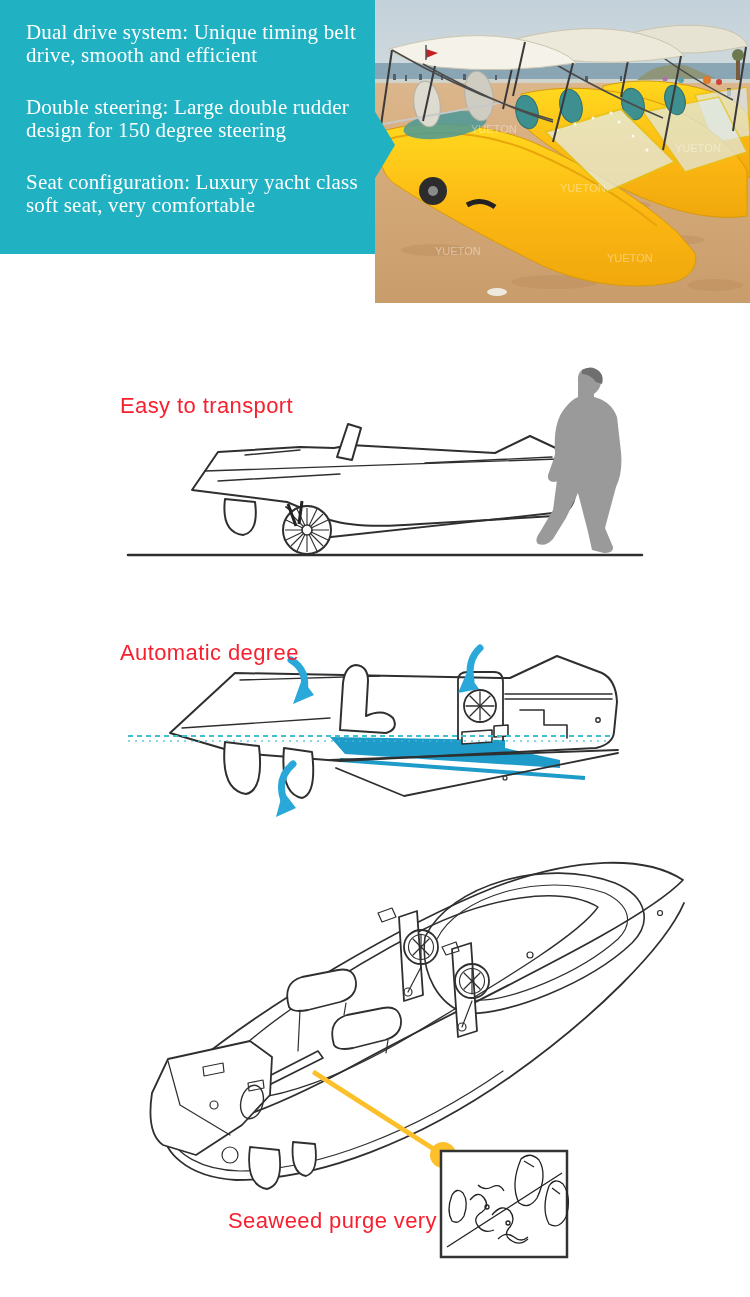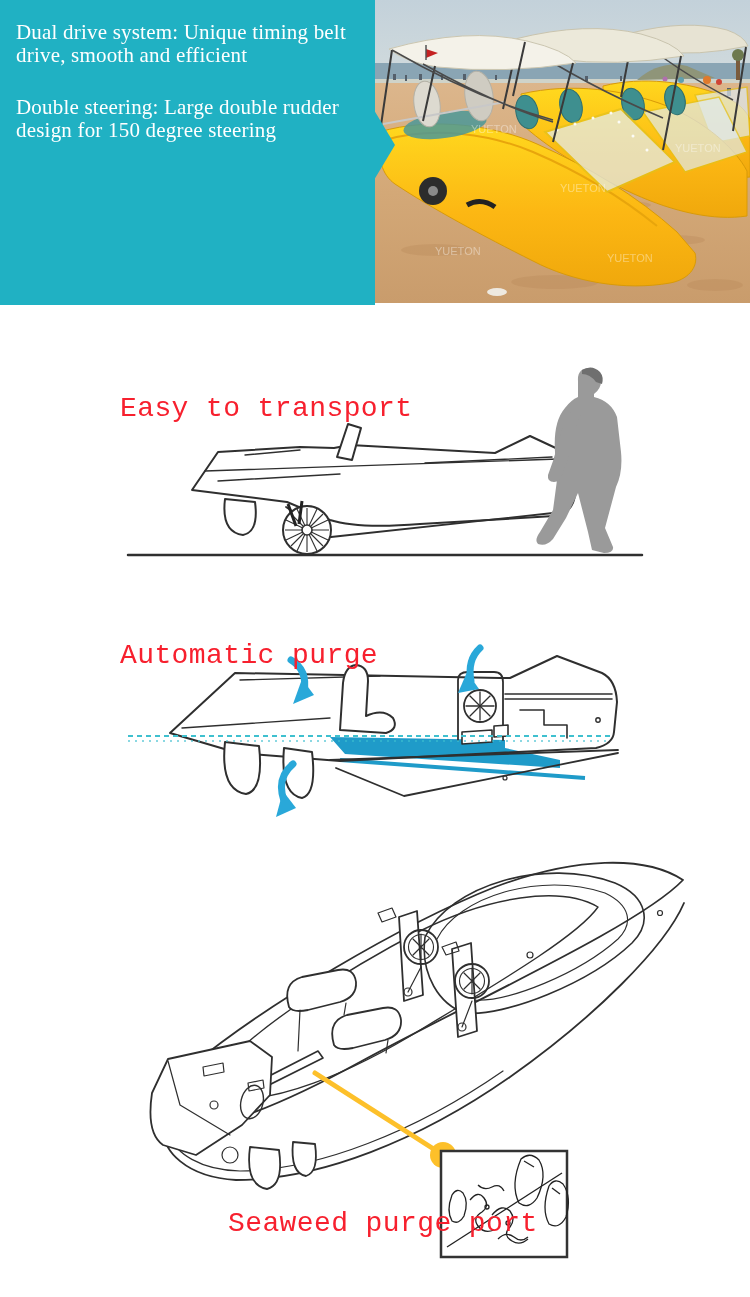--- a/index.html
+++ b/index.html
@@ -1,43 +1,44 @@
 <!DOCTYPE html>
 <html><head>
 <meta charset="utf-8">
 <style>
   html,body{margin:0;padding:0;background:#ffffff;}
   .canvas{position:relative;width:750px;height:1297px;background:#ffffff;overflow:hidden;
           font-family:"Liberation Sans",sans-serif;}
   
-  .feature-box{position:absolute;left:0;top:0;width:375px;height:305px;box-sizing:border-box;
-               padding:21px 10px 0 16px;color:#fff;font-family:"Liberation Serif",serif;}
+  .feature-box{position:absolute;left:0;top:0;width:375px;height:254px;box-sizing:border-box;
+               padding:21px 10px 0 26px;color:#fff;font-family:"Liberation Serif",serif;}
   .feature-box p{margin:0 0 29px 0;font-size:21px;line-height:23px;letter-spacing:.2px;}
   .feature-arrow{position:absolute;left:374px;top:110px;width:0;height:0;z-index:3;
                  border-top:35px solid transparent;border-bottom:35px solid transparent;}
   .photo{position:absolute;left:375px;top:0;width:375px;height:303px;}
   
-  .diagram-label{position:absolute;font-size:28px;letter-spacing:.4px;white-space:nowrap;z-index:2;font-family:Liberation Mono, monospace;}
+  .diagram-label{position:absolute;font-size:22px;letter-spacing:.4px;white-space:nowrap;z-index:2;}
   #lbl-transport{left:120px;top:393px;}
   #lbl-drain{left:120px;top:640px;}
   #lbl-seaweed{left:228px;top:1208px;}
   .diagram{position:absolute;left:0;}
   #svg-transport{top:360px;}
   #svg-drain{top:620px;}
   #svg-seaweed{top:855px;}
   svg{display:block;}
 </style>
 </head>
 <body>
 
 <div class="canvas">
 
   <div class="feature-box" style="background:#20b1c3;">
     <p>Dual drive system: Unique timing belt drive, smooth and efficient</p>
     <p>Double steering: Large double rudder design for 150 degree steering</p>
+    <p>Seat configuration: Luxury yacht class soft seat, very comfortable</p>
   </div>
   <div class="feature-arrow" style="border-left:21px solid #20b1c3;"></div>
 
   <svg class="photo" viewBox="0 0 375 303" width="375" height="303">
     <defs>
       <linearGradient id="sky" x1="0" y1="0" x2="0" y2="1">
         <stop offset="0" stop-color="#c3d1da"></stop>
           <stop offset="1" stop-color="#d3dcdd"></stop>
       </linearGradient>
       <linearGradient id="sand" x1="0" y1="0" x2="0" y2="1">
@@ -185,21 +186,21 @@
       <path d="M288,144 L296,166 M302,141 L299,164" stroke-width="3" stroke="#222"></path>
     </g>
 
     <g fill="#9a9a9a">
       <path d="M578,21 Q577,8 590,8 Q601,9 601,21 Q601,29 594,34 L594,37 Q611,41 617,57 L621,92 Q623,112 616,127 L605,168 L613,187 Q614,193 604,193 L592,190 L588,172 L578,133 L566,158 L553,179 Q546,187 538,184 Q534,180 540,172 L553,150 L557,120 L555,92 Q553,62 565,48 Q571,40 578,37 Z"></path>
       <path d="M576,46 Q564,58 560,77 L553,101 L548,115 Q547,122 554,122 Q560,122 562,115 L569,96 L575,70 Q578,58 584,50 Z"></path>
       <path d="M582,10 Q592,4 600,12 Q604,17 602,24 L596,22 Q590,14 582,14 Z" fill="#6f6f6f"></path>
     </g>
   </svg>
 
-  <div id="lbl-drain" class="diagram-label" style="color:#f7202e;">Automatic purge</div>
+  <div id="lbl-drain" class="diagram-label" style="color:#f7202e;">Automatic degree</div>
 
   <svg id="svg-drain" class="diagram" viewBox="0 0 750 200" width="750" height="200">
 
     <path d="M330,117 L505,120 L505,128 L560,140 L560,148 L345,134 Z" fill="#1f9bc9"></path>
     <path d="M340,140 L585,158" stroke="#1f9bc9" stroke-width="4" fill="none"></path>
 
     <g stroke="#2f2f2f" stroke-width="2" fill="none" stroke-linejoin="round" stroke-linecap="round">
       <path fill="#ffffff" fill-opacity="0" d="M170,113 L235,53 L500,58 L510,58 L557,36 L602,53 Q616,60 617,82 L614,112 Q613,124 596,128 L340,141 L238,133 Z"></path>
       <path d="M182,108 L330,98" stroke-width="1.4"></path>
       <path d="M240,60 L380,56" stroke-width="1.4"></path>
@@ -233,21 +234,21 @@
     <g>
       <path d="M291,40 q17,10 13,32" stroke="#29a8d9" stroke-width="7" fill="none" stroke-linecap="round"></path>
       <path d="M293,84 L314,75 L302,59 Z" fill="#29a8d9"></path>
       <path d="M480,28 q-13,12 -9,33" stroke="#29a8d9" stroke-width="7" fill="none" stroke-linecap="round"></path>
       <path d="M458,73 L479,69 L467,52 Z" fill="#29a8d9"></path>
       <path d="M293,144 q-17,14 -9,37" stroke="#29a8d9" stroke-width="7" fill="none" stroke-linecap="round"></path>
       <path d="M276,197 L296,188 L283,171 Z" fill="#29a8d9"></path>
     </g>
   </svg>
 
-  <div id="lbl-seaweed" class="diagram-label" style="color:#f7202e;">Seaweed purge port</div>
+  <div id="lbl-seaweed" class="diagram-label" style="color:#f7202e;">Seaweed purge very</div>
 
   <svg id="svg-seaweed" class="diagram" viewBox="0 0 750 410" width="750" height="410">
     <g stroke="#2f2f2f" stroke-width="1.8" fill="none" stroke-linejoin="round" stroke-linecap="round">
 
       <path d="M683,25 C645,0 575,2 495,32 C400,70 265,150 190,212 C158,238 148,262 163,272 C185,285 260,262 360,207 C480,142 640,70 683,25 Z"></path>
       <path d="M163,272 C162,296 186,322 236,325 C320,325 420,285 510,222 C595,162 665,92 684,48"></path>
       <path d="M170,280 C175,298 200,315 240,316 C318,315 415,277 503,216" stroke-width="1.2"></path>
 
       <path d="M598,52 C560,30 488,42 420,76 C340,118 262,170 228,206 C212,224 214,240 232,243 C272,248 345,222 425,172 C515,118 580,78 598,52 Z" stroke-width="1.4"></path>
 

